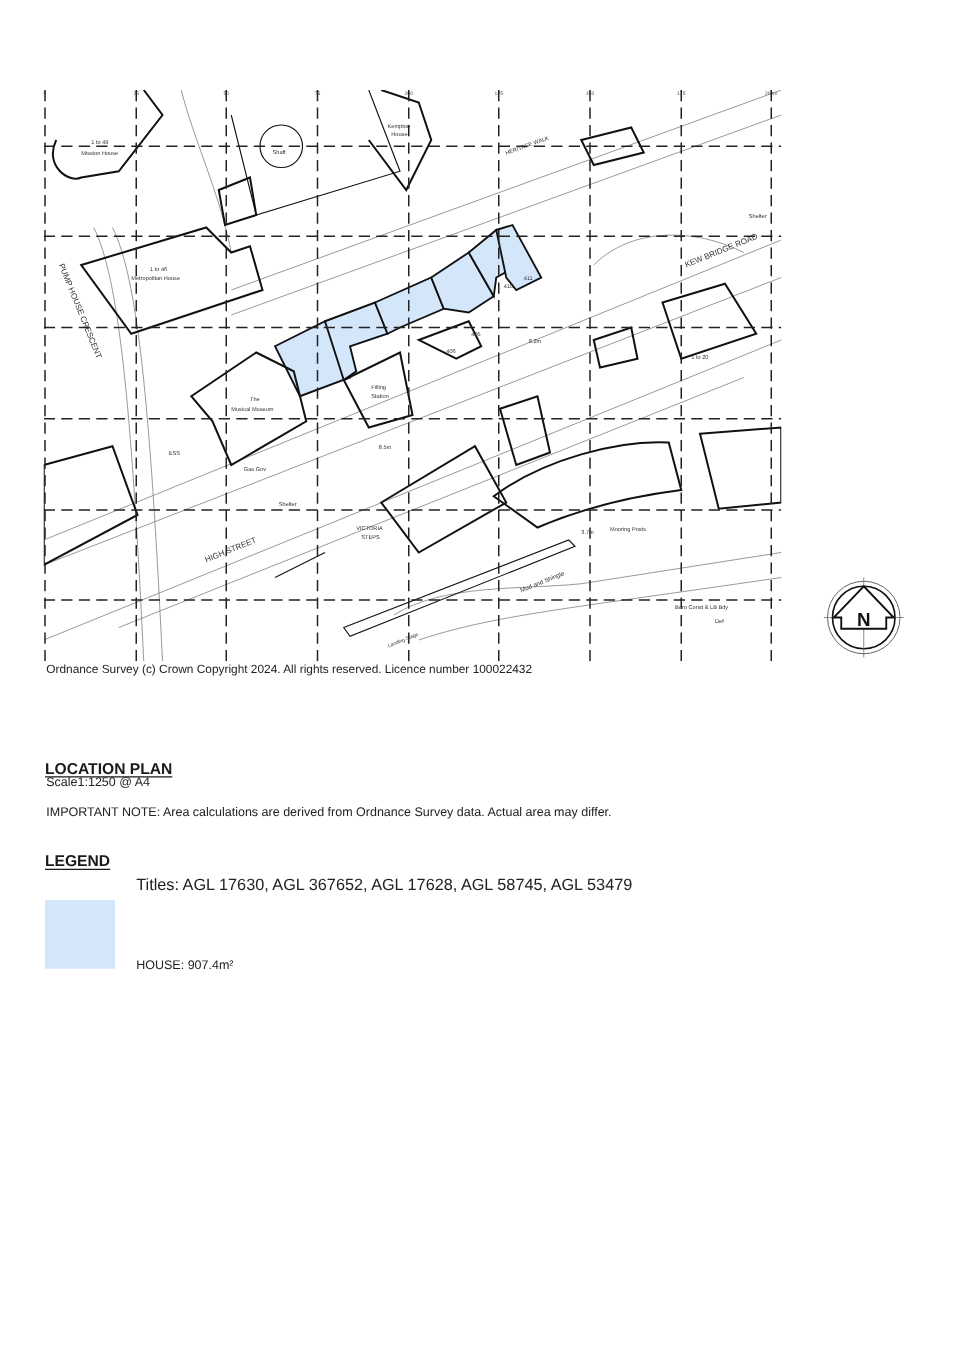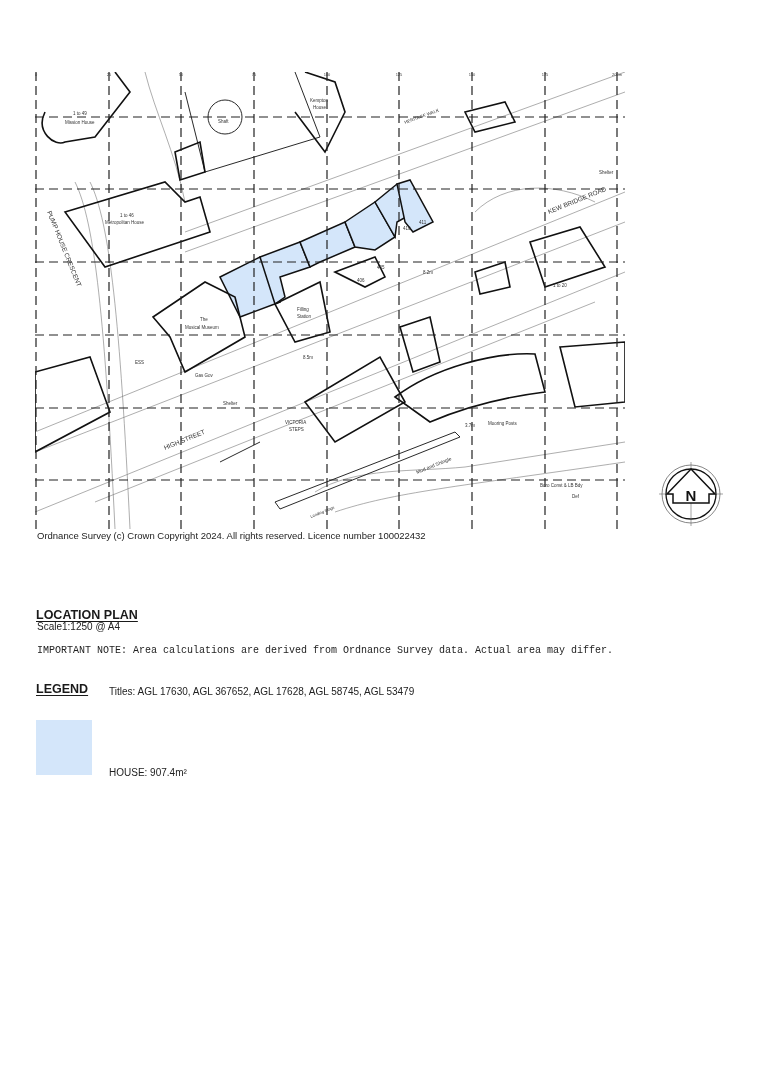--- a/index.html
+++ b/index.html
@@ -8,23 +8,23 @@
   .map { position:absolute; left:35px; top:72px; width:590px; height:457px; }
   .map svg { display:block; }
   .scale-tick { position:absolute; top:72px; font-size:4px; color:#444; transform:translateX(-50%); }
   .copyright { position:absolute; left:37px; top:530px; font-size:9.5px; color:#222;text-align:center; }
   .north { position:absolute; left:657px; top:460px; width:68px; height:68px; }
   .h-title { position:absolute; left:36px; font-size:12.5px; font-weight:bold; text-decoration:underline; text-underline-offset:2px; }
   .loc-title { top:572px;margin-top:36px; }
   .legend-title { top:682px; }
   .txt { position:absolute; left:37px; font-size:10px; color:#222; }
   .scale-line { top:621px;text-align:center; }
-  .note-line { top:645px;font-family:Liberation Mono, monospace; }
+  .note-line { top:645px; }
   .swatch { position:absolute; left:36px; top:720px; width:56px; height:55px; background:#d4e6fa; }
-  .legend-titles { position:absolute; left:109px; top:686px; font-size:10px; color:#222; }
+  .legend-titles { position:absolute; left:109px; top:700px; font-size:13px; color:#222; }
   .legend-area { position:absolute; left:109px; top:767px; font-size:10px; color:#222; }
   .lbl { font-family:"Liberation Sans", sans-serif; fill:#333; }
 </style>
 </head>
 <body>
 
 <div id="ticks">
     <div class="scale-tick" style="left: 36px;">0</div>
     <div class="scale-tick" style="left: 109px;">25</div>
     <div class="scale-tick" style="left: 181px;">50</div>

